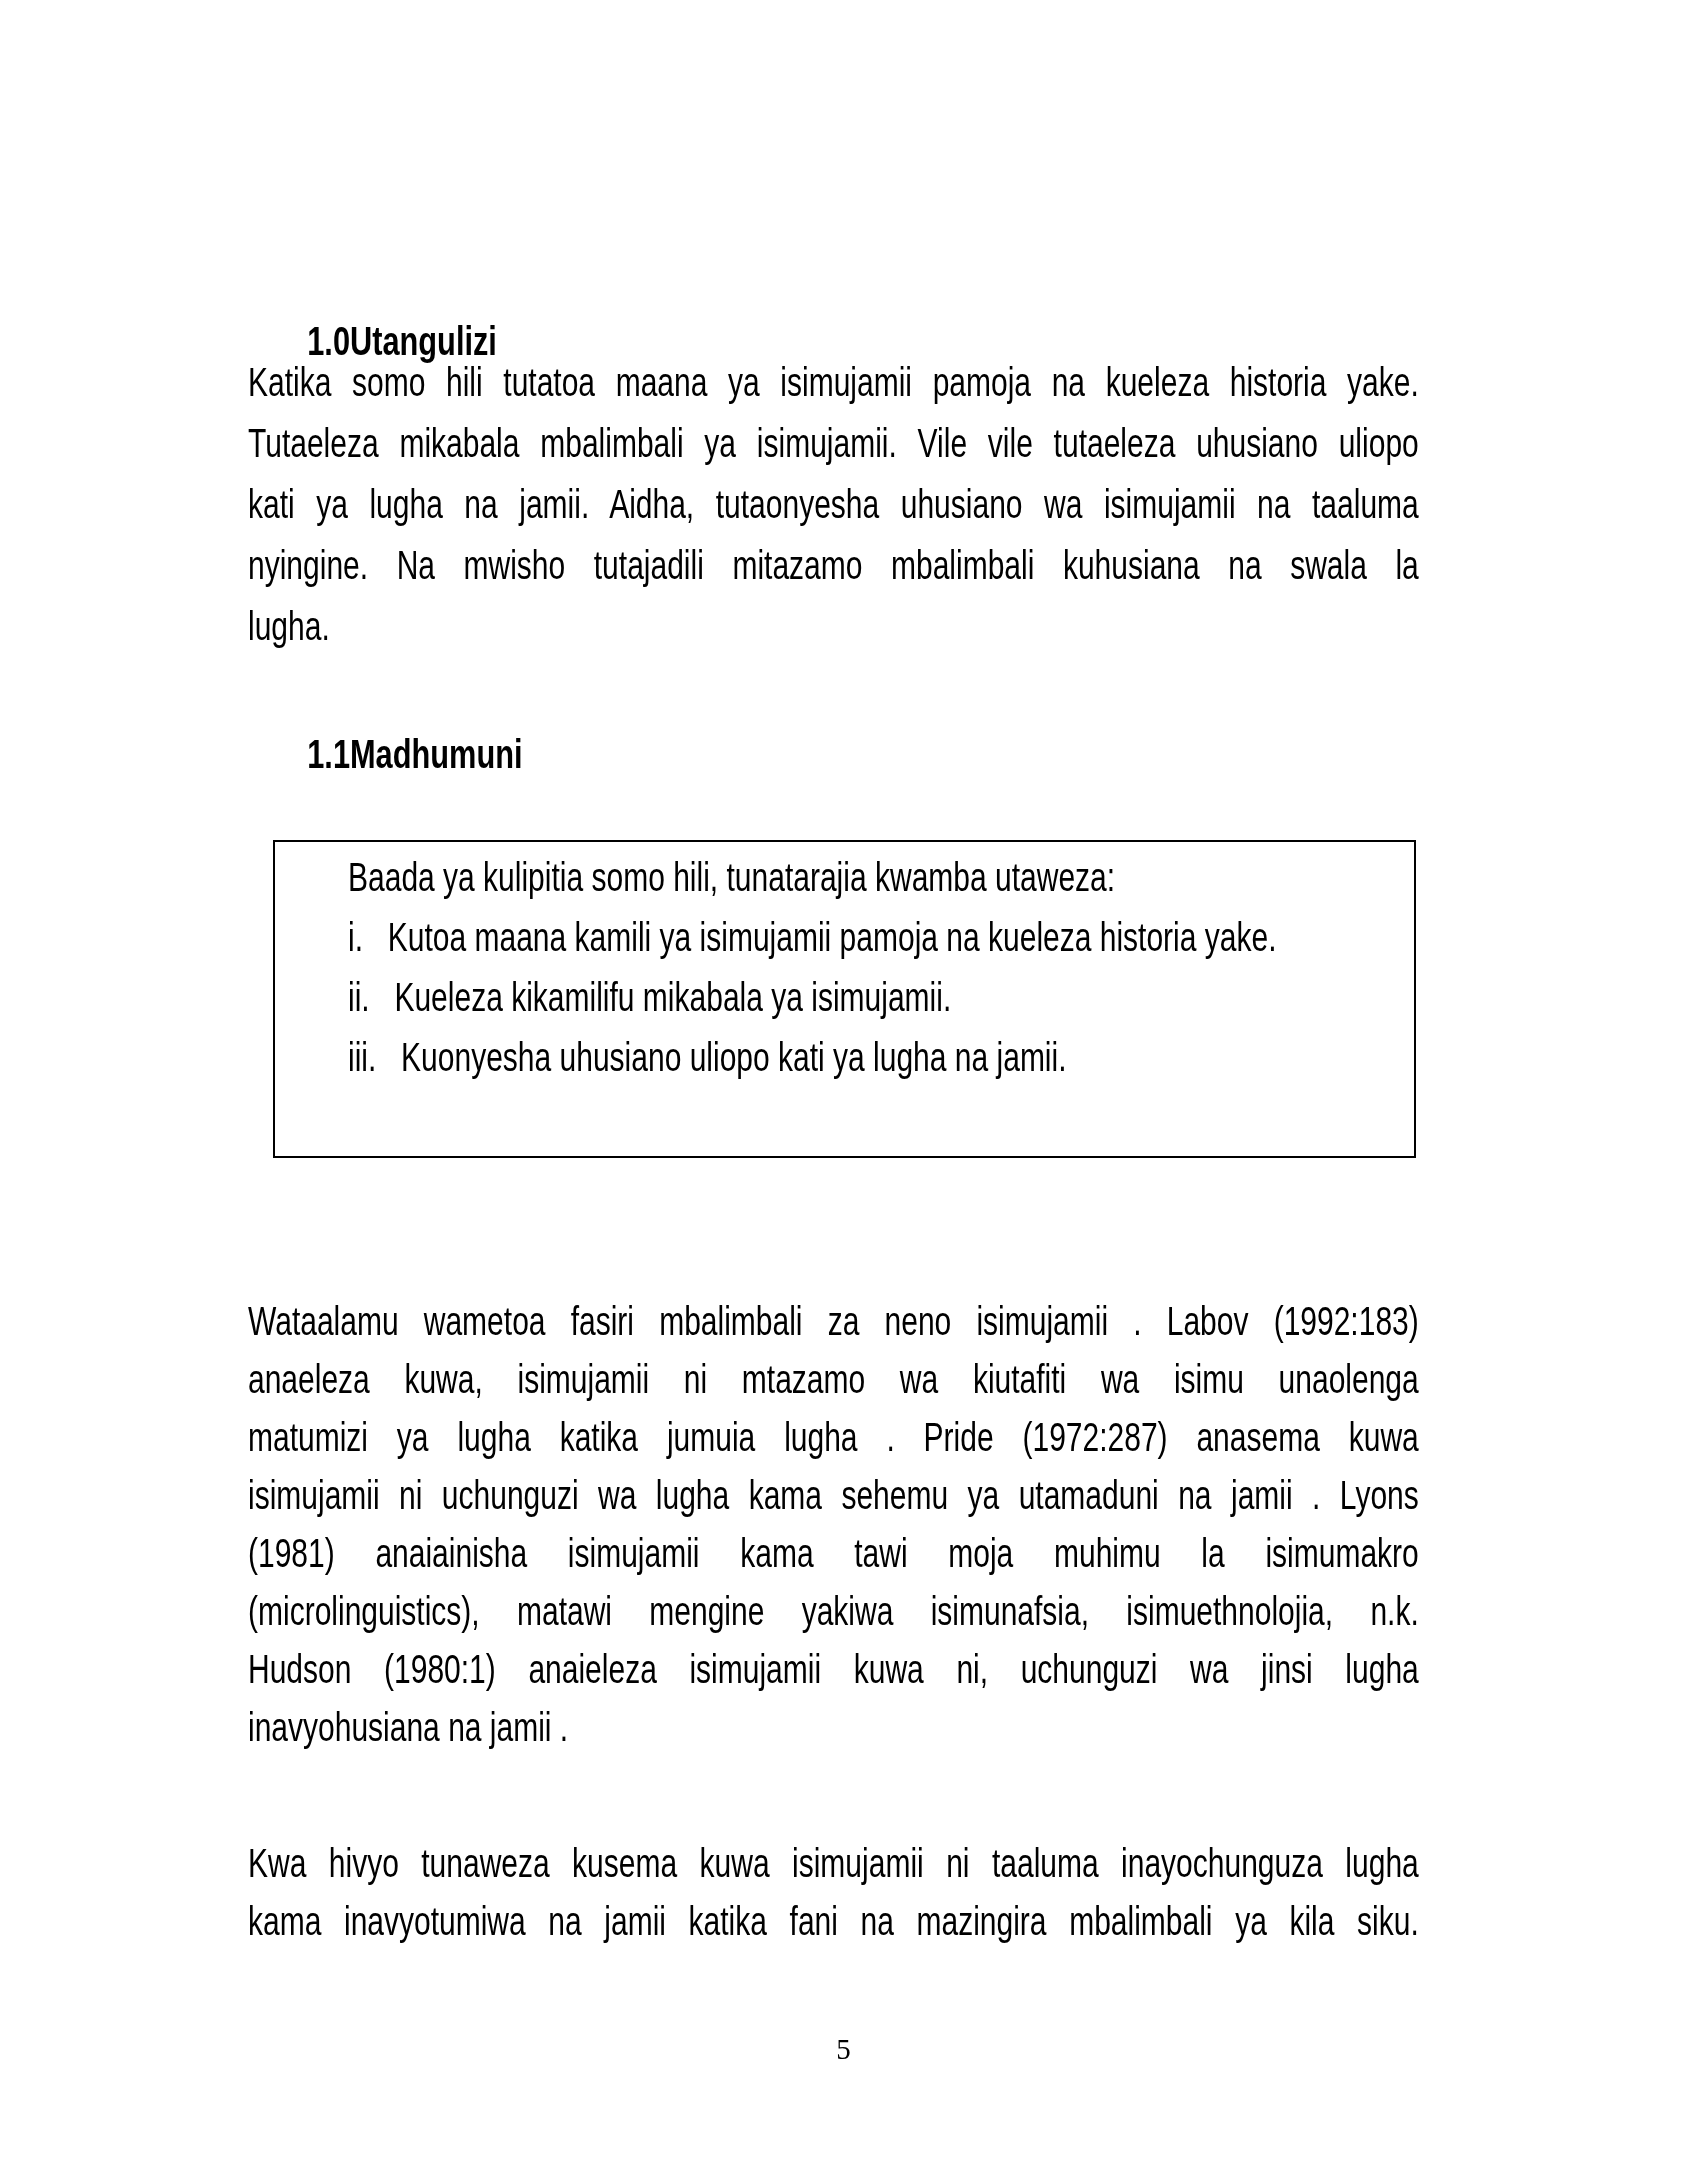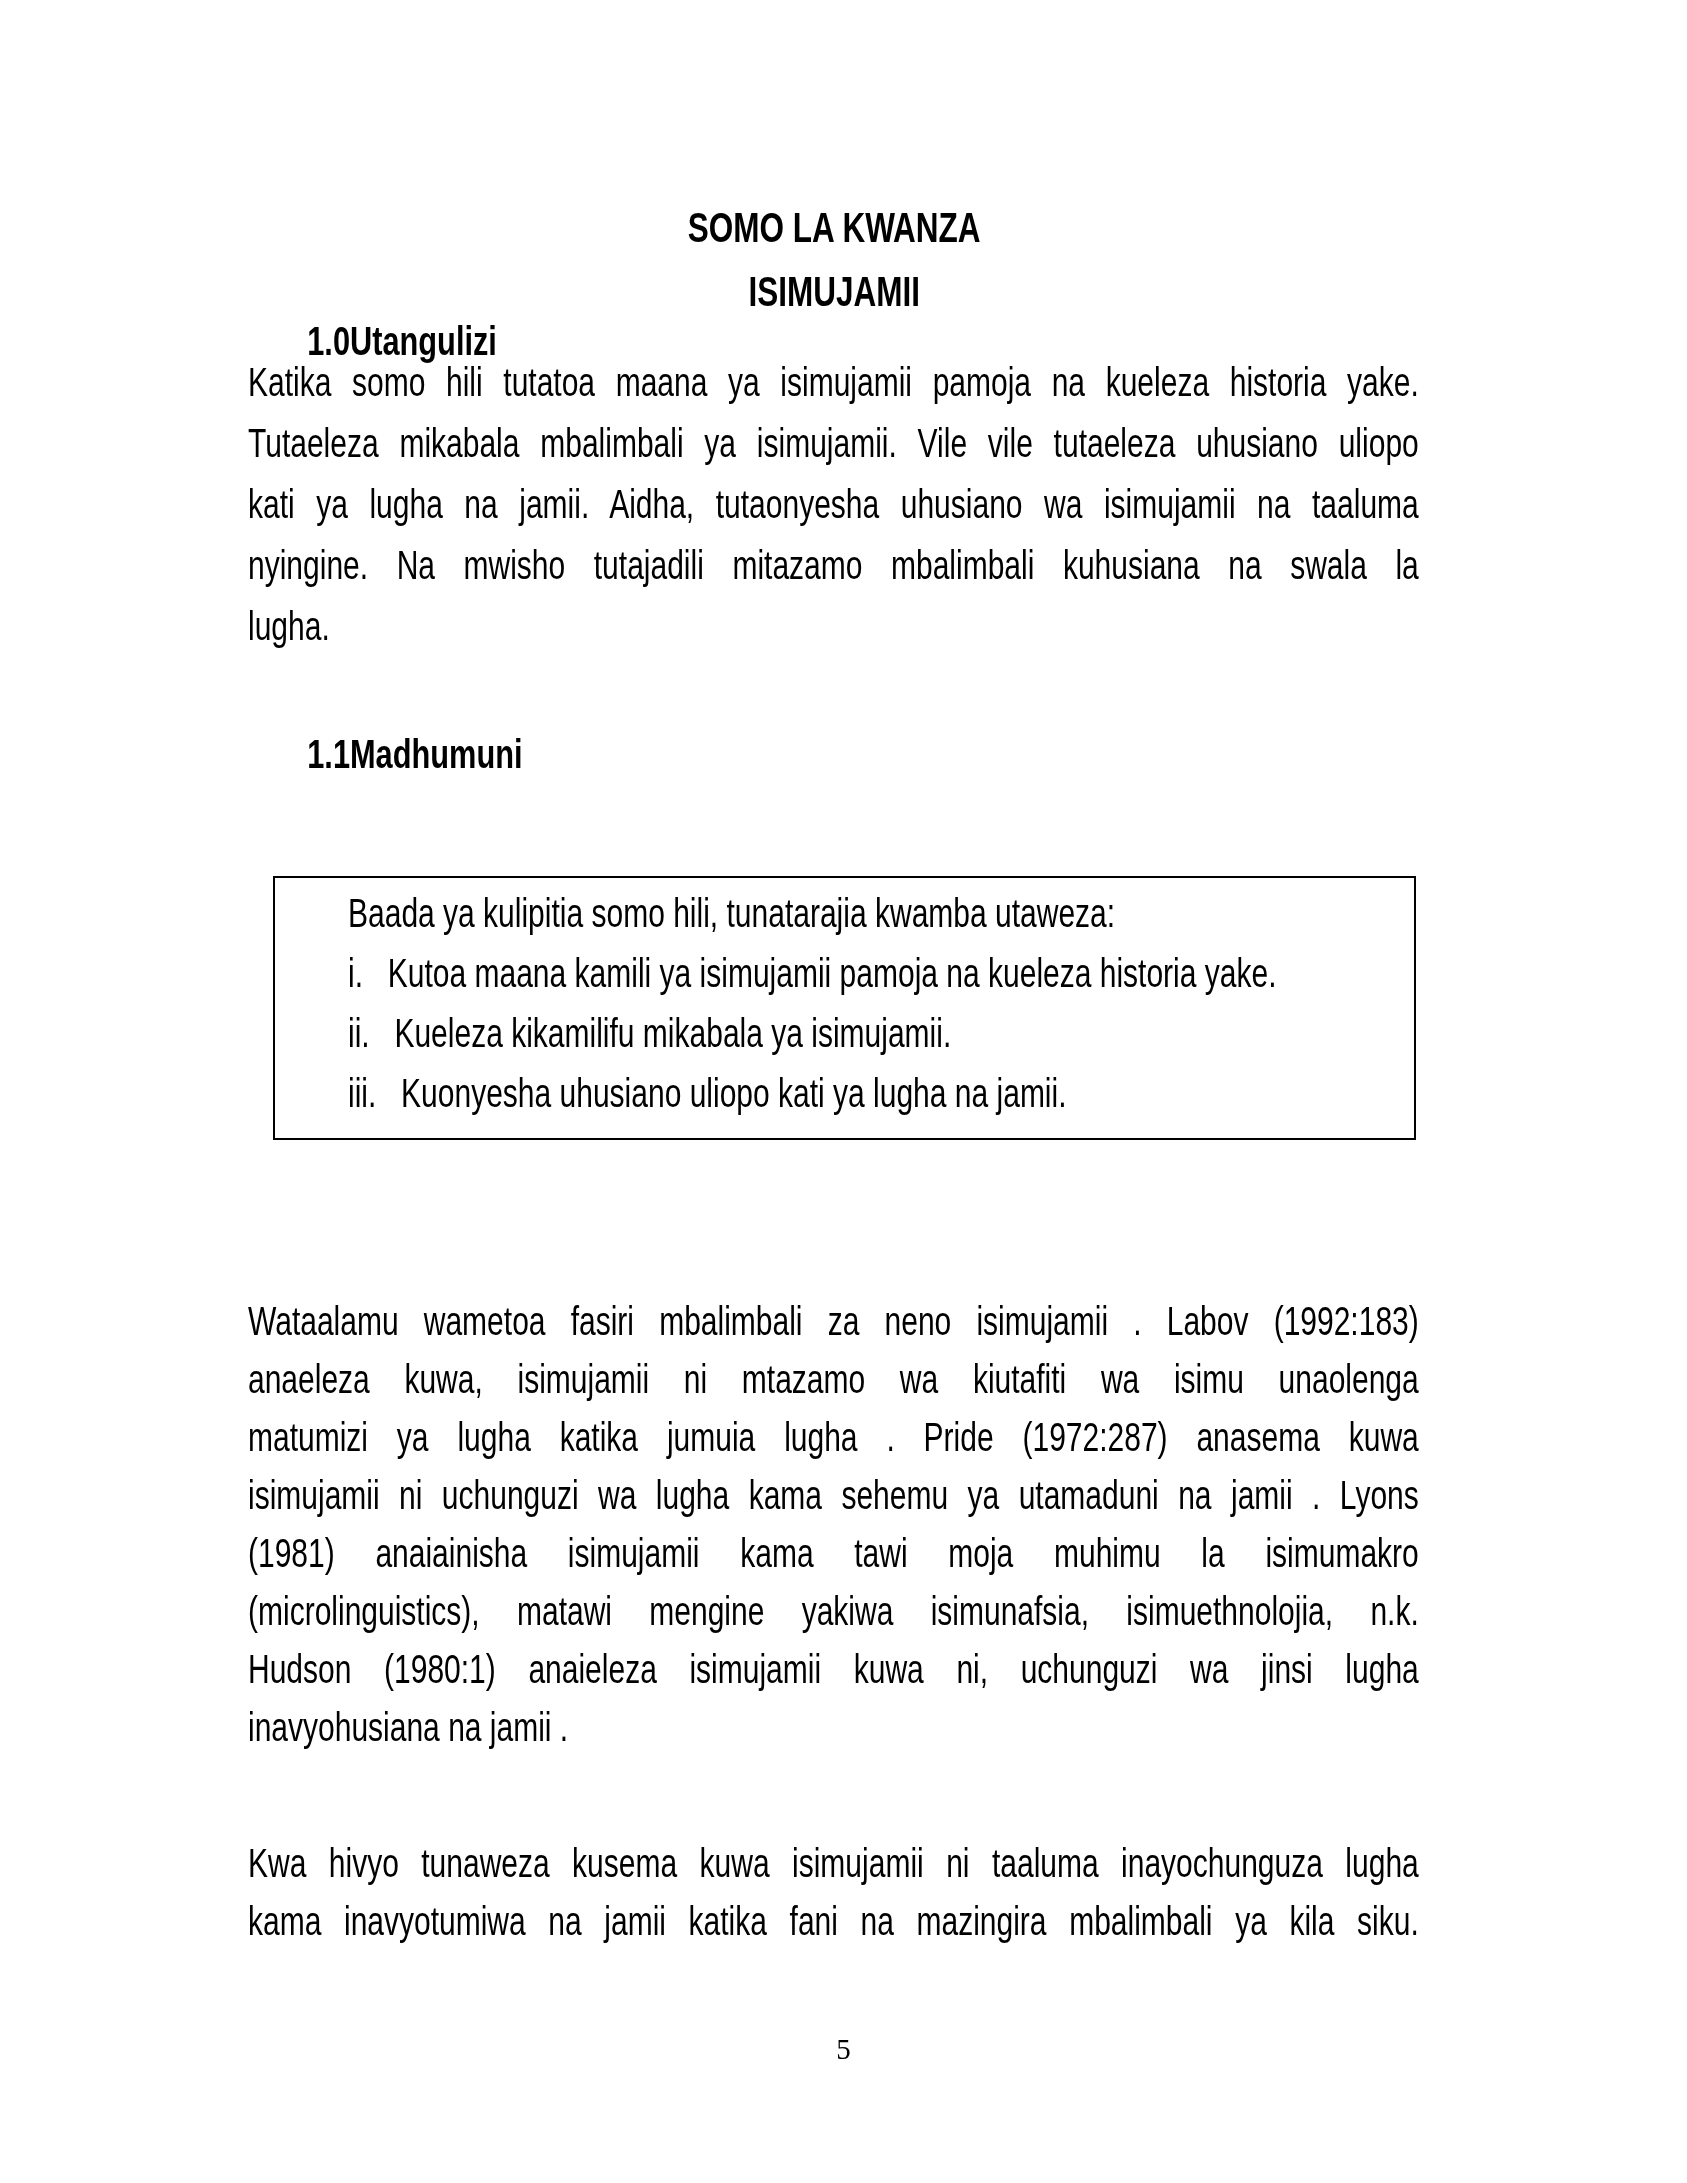--- a/index.html
+++ b/index.html
@@ -25,40 +25,36 @@
   .h-num.w1 { display: inline-block; width: 136px; }
   .h-num.w2 { display: inline-block; width: 97px; }
 
   .para { position: absolute; left: 248px; font-size: 40px; }
   .p92 { line-height: 61px; }
   .p88 { line-height: 58px; }
   .ln { width: 1561px; transform: scaleX(0.75); transform-origin: 0 0; white-space: nowrap; text-align: left; }
   .ln.just { text-align: justify; text-align-last: justify; -moz-text-align-last: justify; }
 
   .obj-box {
-    position: absolute; left: 273px; top: 840px; width: 1143px; height: 264px;
+    position: absolute; left: 273px; top: 840px; width: 1143px; height: 318px;
     border: 2.6px solid #000000; box-sizing: border-box;
-    padding: 4.6px 0 0 73px; font-size: 40px; margin-top: 36px;
+    padding: 4.6px 0 0 73px; font-size: 40px;
   }
   .bx-intro { line-height: 60px; }
   .bx-item { line-height: 60px; }
   .bx-item .itx { margin-left: 33px; }
 
   .page-num { position: absolute; left: 0; top: 2033px; width: 1687px; text-align: center;
               font-family: "Liberation Serif", serif; font-size: 29px; line-height: 33px; }
 </style>
 </head>
 <body>
 
 <div class="page">
 
-  <div class="title-block">
-    <div class="t-line"><span class="sxc">SOMO LA KWANZA</span></div>
-    <div class="t-line"><span class="sxc">ISIMUJAMII</span></div>
-  </div>
 
   <div class="h-row" style="top:311px">
     <span class="h-in">
       <span class="h-num w1">1.0</span>
       <span class="h-txt">Utangulizi</span>
     </span>
   </div>
 
   <div class="para p92" style="top:352px">
     <div class="ln just">Katika somo hili tutatoa maana ya isimujamii pamoja na kueleza historia yake.</div>

